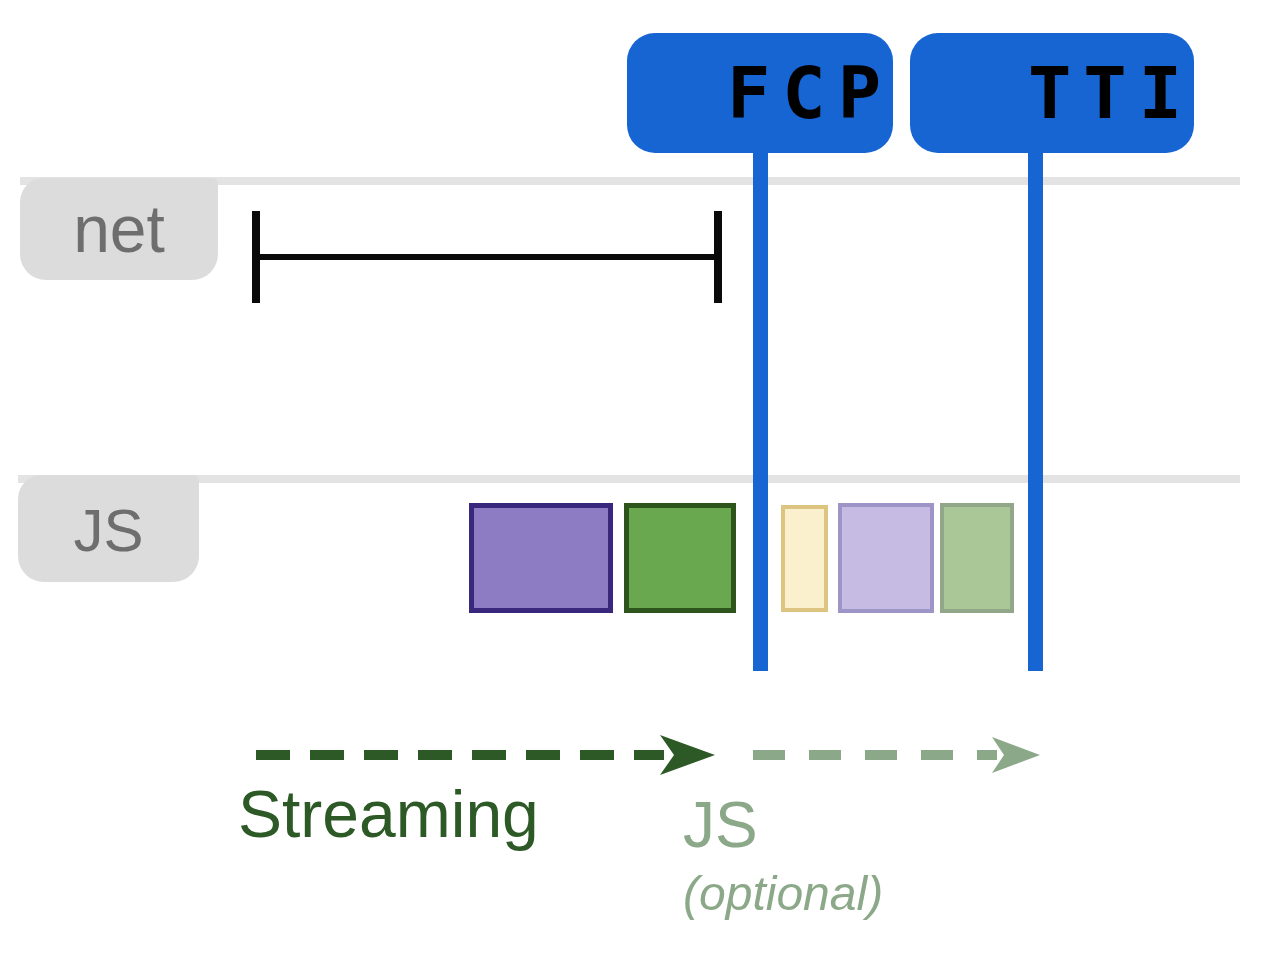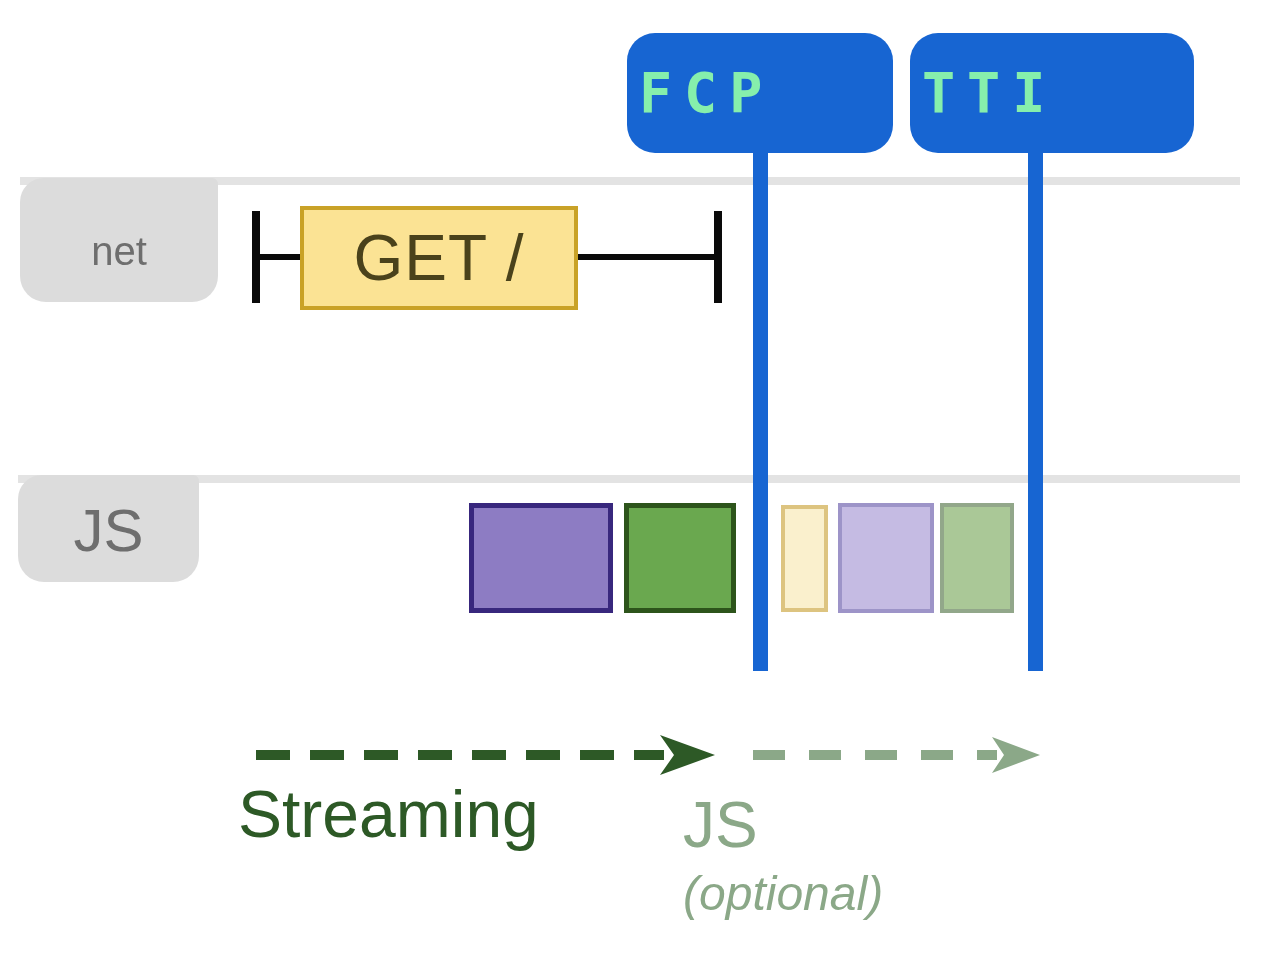--- a/index.html
+++ b/index.html
@@ -11,41 +11,41 @@
   .lane-line{position:absolute;height:8px;background:var(--lane-gray,#e3e3e3);z-index:1;}
   #net-lane-line{left:20px;top:177px;width:1220px;}
   #js-lane-line{left:18px;top:475px;width:1222px;}
   
   .lane-tab{
     position:absolute;background:var(--tab-gray,#dcdcdc);z-index:1;
     border-radius:24px 6px 26px 26px;
     display:flex;align-items:center;justify-content:center;
     color:var(--lane-label-gray,#6e6e6e);
   }
-  #net-lane-tab{left:20px;top:178px;width:198px;height:102px;font-size:40px;padding-top:22px;}
+  #net-lane-tab{left:20px;top:178px;width:198px;height:102px;font-size:66px;padding-top:0;}
   #js-lane-tab{left:18px;top:475px;width:181px;height:103px;font-size:60px;padding-top:4px;}
   
   .ibeam{position:absolute;background:var(--ibeam-black,#000);z-index:2;}
   #request-span-line{left:254px;top:254px;width:468px;height:6px;}
   #request-span-start-tick{left:252px;top:211px;width:8px;height:92px;}
   #request-span-end-tick{left:714px;top:211px;width:8px;height:92px;}
   
   #get-request-box{
     position:absolute;left:300px;top:206px;width:278px;height:104px;z-index:3;
     box-sizing:border-box;background:var(--request-fill,#fbe394);
     border:4px solid var(--request-border,#c9a227);
     display:flex;align-items:center;justify-content:center;
     font-size:64px;color:var(--request-text,#4a421b);letter-spacing:1px;
   }
   
   .metric-badge{
     position:absolute;top:33px;height:120px;z-index:6;background:var(--badge-blue,#1765d2);
-    border-radius:28px;display:flex;align-items:center;justify-content:flex-start;
-    color:#86efac;font-family:"DejaVu Sans Mono",monospace;font-weight:bold;
-    font-size:55px;letter-spacing:12px;text-indent:12px;
+    border-radius:28px;display:flex;align-items:center;justify-content:flex-end;
+    color:#000000;font-family:"DejaVu Sans Mono",monospace;font-weight:bold;
+    font-size:72px;letter-spacing:12px;text-indent:12px;
   }
   #fcp-badge{left:627px;width:266px;}
   #tti-badge{left:910px;width:284px;}
   .metric-line{position:absolute;top:150px;width:15px;height:521px;background:var(--badge-blue,#1765d2);z-index:5;}
   #fcp-marker-line{left:753px;}
   #tti-marker-line{left:1028px;}
   
   .js-task{position:absolute;box-sizing:border-box;z-index:3;}
   
   #flow-arrows{position:absolute;left:240px;top:728px;z-index:2;}
@@ -66,23 +66,20 @@
   <div class="lane-tab" id="net-lane-tab">
     <span>net</span>
   </div>
   <div class="lane-tab" id="js-lane-tab">
     <span>JS</span>
   </div>
 
   <div class="ibeam" id="request-span-line"></div>
   <div class="ibeam" id="request-span-start-tick"></div>
   <div class="ibeam" id="request-span-end-tick"></div>
-  <div id="get-request-box">
-    <span>GET /</span>
-  </div>
 
   <div class="metric-line" id="fcp-marker-line"></div>
   <div class="metric-line" id="tti-marker-line"></div>
 
   <div class="metric-badge" id="fcp-badge">
     <span>FCP</span>
   </div>
   <div class="metric-badge" id="tti-badge">
     <span>TTI</span>
   </div>

